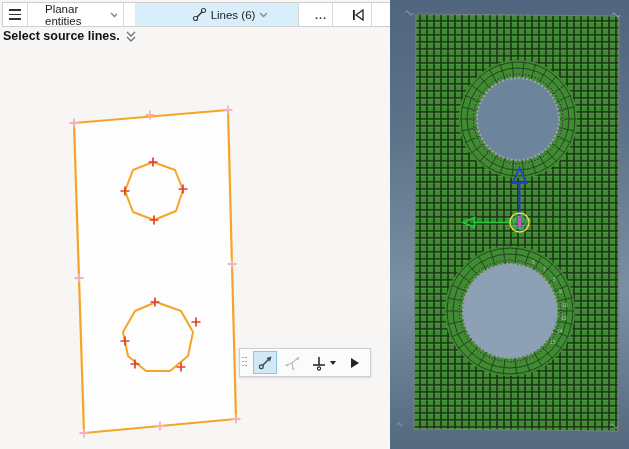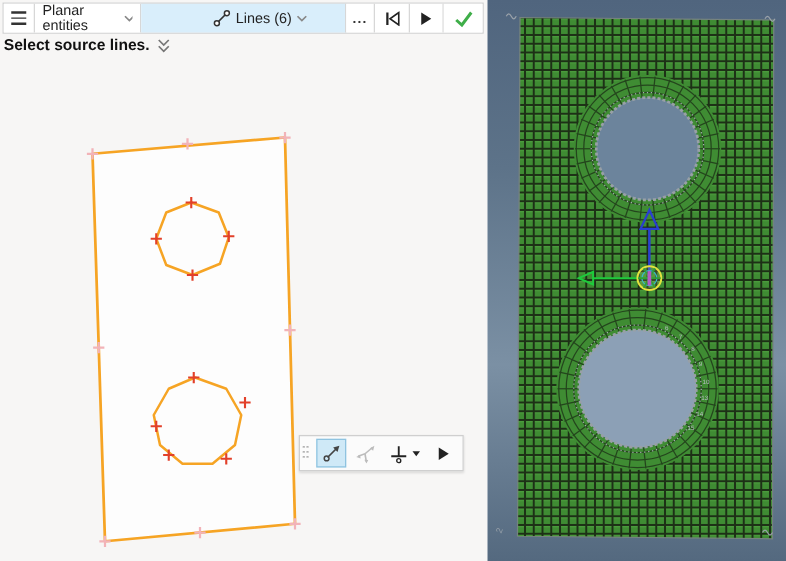--- a/index.html
+++ b/index.html
@@ -3,21 +3,21 @@
 <meta charset="utf-8">
 <style>
   html,body{margin:0;padding:0;}
   body{width:629px;height:449px;overflow:hidden;font-family:"Liberation Sans",sans-serif;background:#fff;}
   .app{position:relative;width:629px;height:449px;}
 
   
   .left-panel{position:absolute;left:0;top:0;width:390px;height:449px;background:#f7f6f5;}
 
   .toolbar{position:absolute;left:2px;top:2px;height:23px;display:flex;align-items:stretch;
-           background:#fff;border:1px solid #cfcfcf;}
+           background:#fff;border:1px solid #cfcfcf;gap:11px;}
   .tbtn{display:flex;align-items:center;justify-content:center;gap:4px;background:#fff;
         border-right:1px solid #d7d7d7;font-size:11.5px;color:#222;cursor:pointer;padding:0 6px;box-sizing:border-box;}
   .tbtn:last-child{border-right:none;}
   .tbtn.menu{width:25px;}
   .tbtn.planar{width:85px;}
   .tbtn.lines{width:164px;background:#d9eefb;padding-left:33px;}
   .tbtn.more{width:23px;font-weight:bold;letter-spacing:1px;color:#333;font-size:11px;}
   .tbtn.prev{width:28px;}
   .tbtn.play{width:27px;}
   .tbtn.check{width:31px;}

